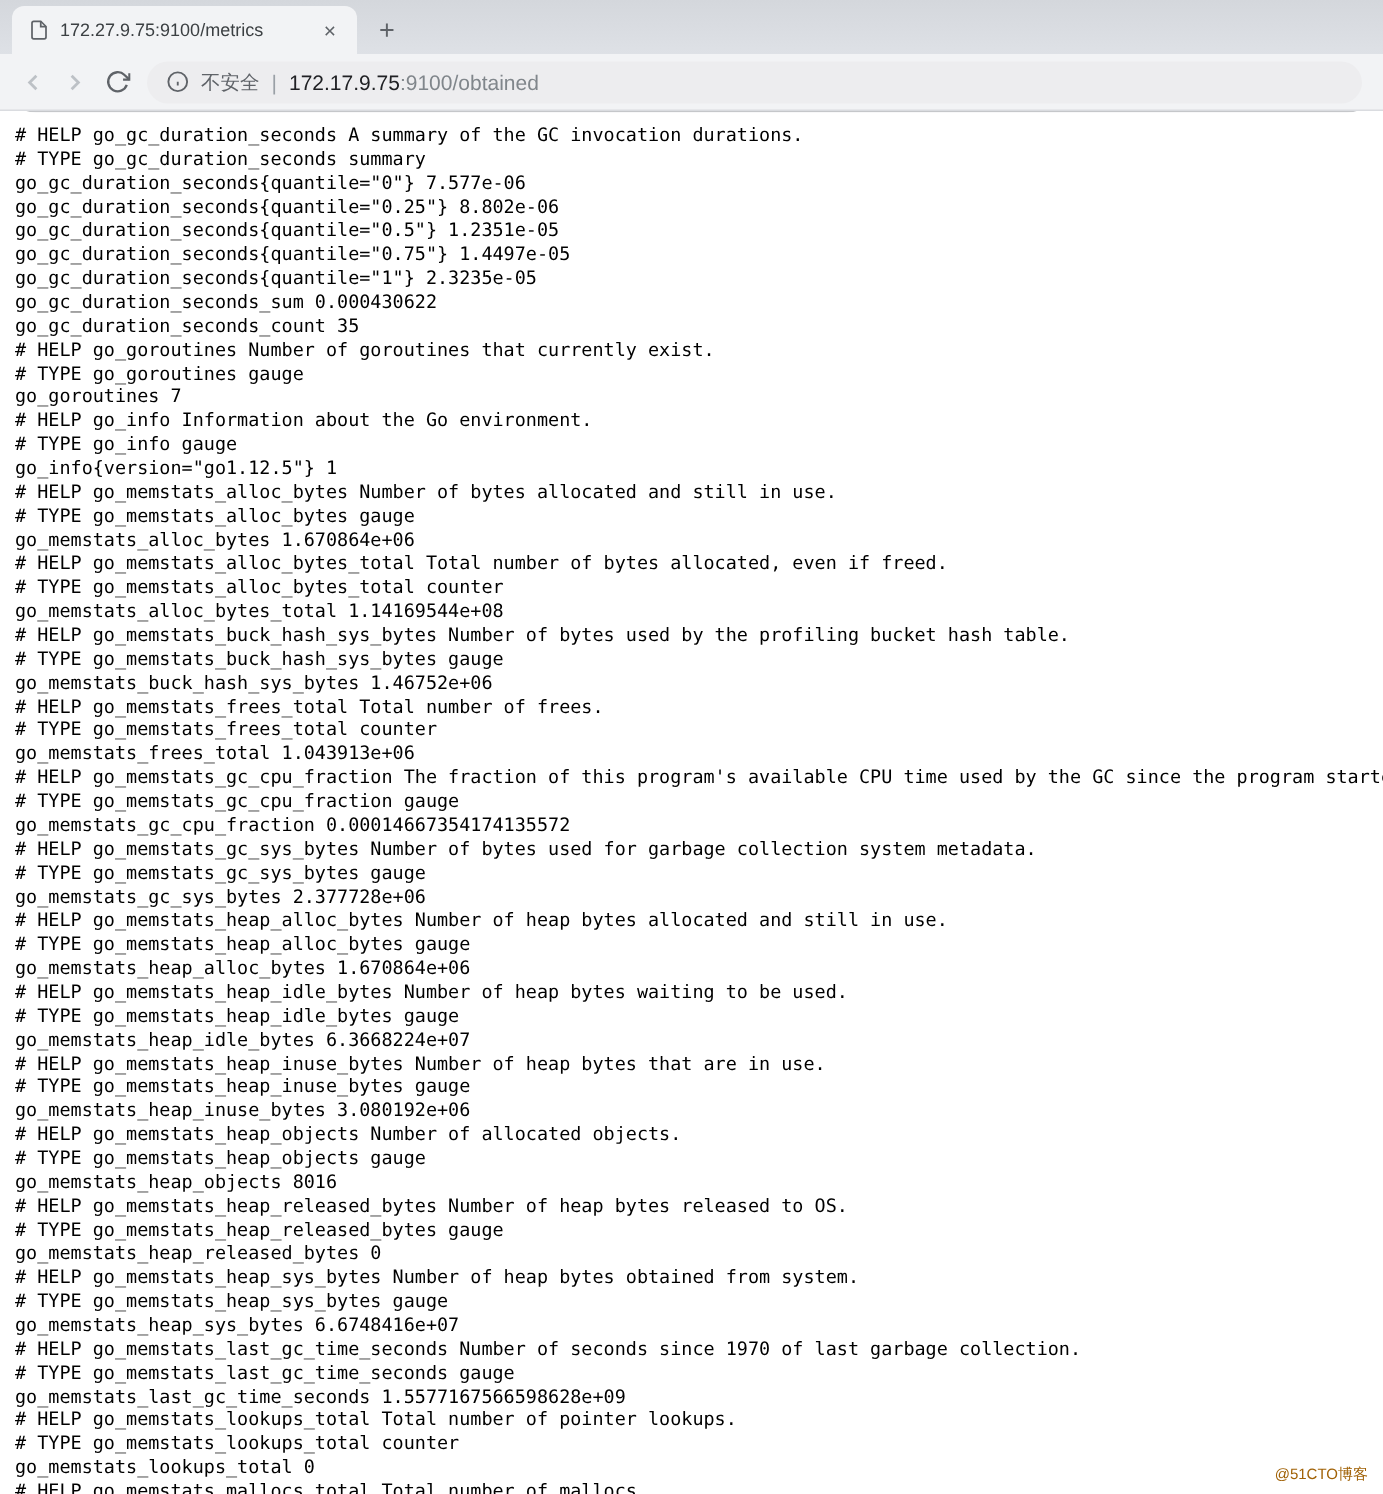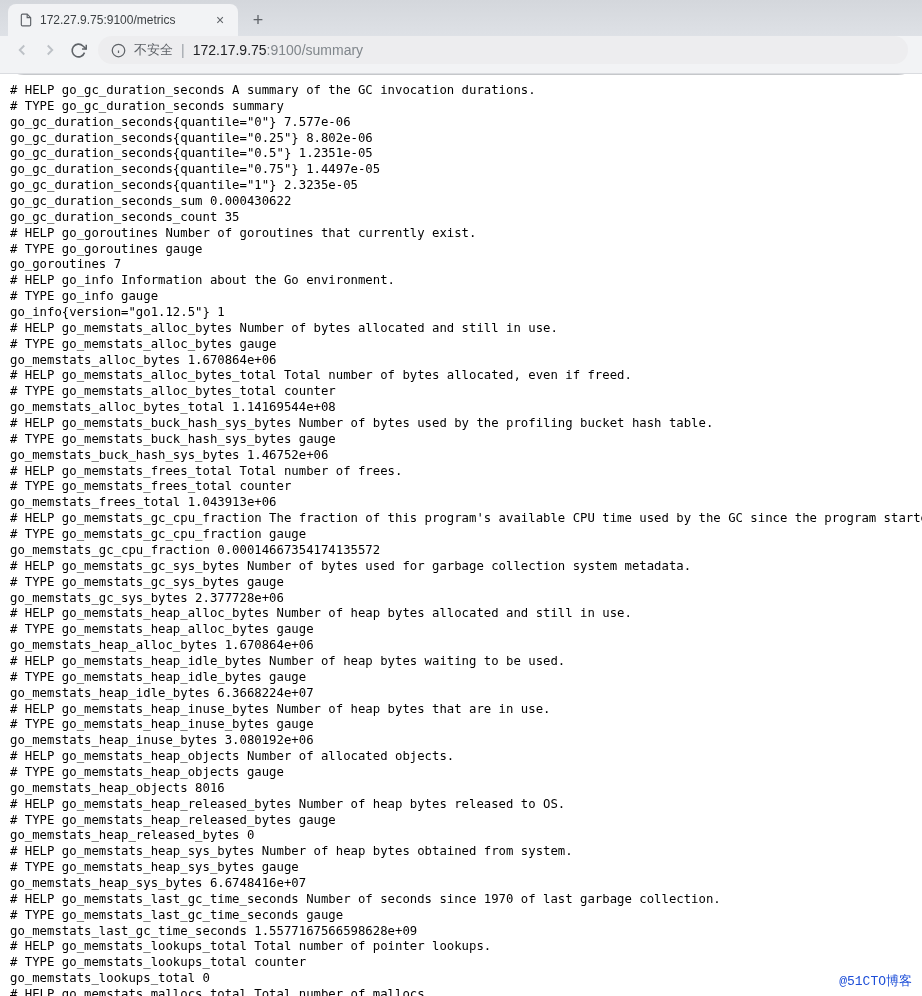--- a/index.html
+++ b/index.html
@@ -68,21 +68,21 @@
       justify-content: center;
       margin-left: 6px;
       color: #5f6368;
       cursor: pointer;
       border-radius: 50%;
       font-size: 18px;
       margin-bottom: 2px;
     }
     .toolbar {
       display: flex;
-      align-items: flex-start;
+      align-items: center;
       background: #f2f3f5;
       height: 38px;
       padding: 0 8px;
       gap: 0;
       border-bottom: 1px solid #dadce0;
     }
     .nav-btn {
       width: 28px;
       height: 28px;
       display: flex;
@@ -125,23 +125,23 @@
       font-family: "SimSun", "宋体", monospace;
       font-size: 12.3px;
       line-height: 1.29;
       color: #000;
       white-space: pre;
     }
     .watermark {
       position: fixed;
       bottom: 6px;
       right: 10px;
-      color: #1d4ed8;
-      font-size: 13px;
-      font-family: Liberation Mono, monospace;
+      color: #a16207;
+      font-size: 10px;
+      font-family: Liberation Sans, sans-serif;
     }
   </style>
 </head>
 <body>
 
 <div class="browser-chrome">
   <div class="tab-bar">
     <div class="tab">
       <span class="tab-favicon">
         <svg width="14" height="14" viewBox="0 0 24 24" fill="none" stroke="currentColor" stroke-width="2">
@@ -175,21 +175,21 @@
       <span class="address-info-icon">
         <svg width="15" height="15" viewBox="0 0 24 24" fill="none" stroke="currentColor" stroke-width="2">
             <circle cx="12" cy="12" r="10"></circle>
             <line x1="12" y1="16" x2="12" y2="12"></line>
             <line x1="12" y1="8" x2="12.01" y2="8"></line>
           </svg>
       </span>
       <span class="security-text">不安全</span>
       <span class="url-separator">|</span>
       <span>
-        <span class="url-host">172.17.9.75</span><span class="url-port-path">:9100/summary</span>
+        <span class="url-host">172.17.9.75</span><span class="url-port-path">:9100/obtained</span>
       </span>
     </div>
   </div>
 </div>
 
 <pre class="content" id="metrics-content"># HELP go_gc_duration_seconds A summary of the GC invocation durations.
 # TYPE go_gc_duration_seconds summary
 go_gc_duration_seconds{quantile="0"} 7.577e-06
 go_gc_duration_seconds{quantile="0.25"} 8.802e-06
 go_gc_duration_seconds{quantile="0.5"} 1.2351e-05

